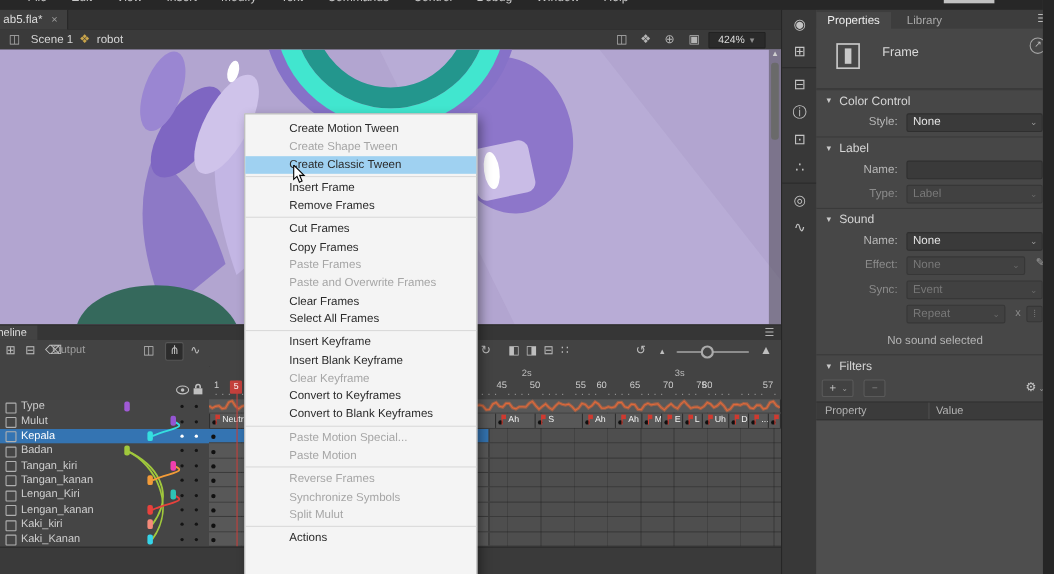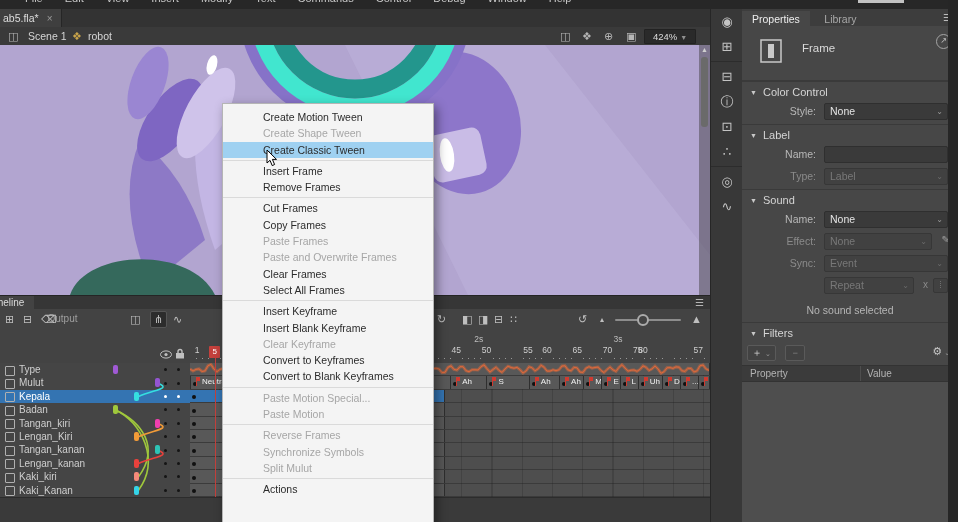--- a/index.html
+++ b/index.html
@@ -60,21 +60,21 @@
   #sound-status{text-align:center;font-size:10.5px;color:#b5b5b5;height:24px;line-height:24px;}
   #filters-ctl{position:relative;height:22px;}
   .fbtn{display:inline-block;height:14px;border:1px solid #5a5a5a;background:#424242;color:#ccc;font-size:10px;
         line-height:14px;padding:0 4px;border-radius:2px;margin-left:5px;vertical-align:top;margin-top:2px;}
   .fbtn .chev{font-size:7px;color:#999;margin-left:3px;}
   #gear-btn{position:absolute;right:8px;top:2px;color:#c6c6c6;font-size:11px;}
   #gear-btn .chev{font-size:7px;color:#999;margin-left:2px;}
   #ptable-h{height:15px;background:#3b3b3b;border-top:1px solid #333;border-bottom:1px solid #333;
             font-size:10px;color:#b3b3b3;position:relative;line-height:15px;}
   #pt-prop{position:absolute;left:8px;}
-  #pt-val{position:absolute;left:118px;border-left:1px solid #4e4e4e;padding-left:6px;}
+  #pt-val{position:absolute;left:102px;border-left:1px solid #4e4e4e;padding-left:6px;}
   #ptable-body{height:160px;background:#4e4e4e;}
   
   #tl{position:absolute;left:0;top:295px;width:710px;height:227px;background:#434343;border-top:1px solid #252525;}
   #tl-tabs{height:13px;background:#363636;position:relative;}
   .tl-tab{display:inline-block;font-size:10px;line-height:13px;color:#9f9f9f;padding:16px 9px;vertical-align:top;}
   .tl-tab.active{background:#434343;color:#dcdcdc;}
   .tl-tab.clip{width:34px;overflow:hidden;padding:0;}
   .tl-tab.clip span{display:inline-block;margin-left:-13px;}
   #tl-menu-ic{position:absolute;right:6px;top:0;color:#b5b5b5;font-size:10px;line-height:13px;}
   #tl-toolbar{position:absolute;top:13px;left:0;width:710px;height:21px;}
@@ -283,22 +283,22 @@
         <rect x="1" y="5" width="8" height="5.5" fill="#c0c0c0"></rect>
         <path d="M3,5 V3.5 A2,2 0 0 1 7,3.5 V5" fill="none" stroke="#c0c0c0" stroke-width="1.4"></path>
       </svg>
     </div>
     <div id="tl-names">
         <div class="lay-row"><span class="lay-ic"></span><span class="lay-name">Type</span><span class="lay-dots"><span class="ldot" style="left: 164px; position: absolute;"></span><span class="ldot" style="left: 177px; position: absolute;"></span></span></div>
         <div class="lay-row"><span class="lay-ic"></span><span class="lay-name">Mulut</span><span class="lay-dots"><span class="ldot" style="left: 164px; position: absolute;"></span><span class="ldot" style="left: 177px; position: absolute;"></span></span></div>
         <div class="lay-row sel"><span class="lay-ic"></span><span class="lay-name">Kepala</span><span class="lay-dots"><span class="ldot" style="left: 164px; position: absolute;"></span><span class="ldot" style="left: 177px; position: absolute;"></span></span></div>
         <div class="lay-row"><span class="lay-ic"></span><span class="lay-name">Badan</span><span class="lay-dots"><span class="ldot" style="left: 164px; position: absolute;"></span><span class="ldot" style="left: 177px; position: absolute;"></span></span></div>
         <div class="lay-row"><span class="lay-ic"></span><span class="lay-name">Tangan_kiri</span><span class="lay-dots"><span class="ldot" style="left: 164px; position: absolute;"></span><span class="ldot" style="left: 177px; position: absolute;"></span></span></div>
+        <div class="lay-row"><span class="lay-ic"></span><span class="lay-name">Tangan_kanan</span><span class="lay-dots"><span class="ldot" style="left: 164px; position: absolute;"></span><span class="ldot" style="left: 177px; position: absolute;"></span></span></div>
         <div class="lay-row"><span class="lay-ic"></span><span class="lay-name">Lengan_Kiri</span><span class="lay-dots"><span class="ldot" style="left: 164px; position: absolute;"></span><span class="ldot" style="left: 177px; position: absolute;"></span></span></div>
-        <div class="lay-row"><span class="lay-ic"></span><span class="lay-name">Tangan_kanan</span><span class="lay-dots"><span class="ldot" style="left: 164px; position: absolute;"></span><span class="ldot" style="left: 177px; position: absolute;"></span></span></div>
         <div class="lay-row"><span class="lay-ic"></span><span class="lay-name">Lengan_kanan</span><span class="lay-dots"><span class="ldot" style="left: 164px; position: absolute;"></span><span class="ldot" style="left: 177px; position: absolute;"></span></span></div>
         <div class="lay-row"><span class="lay-ic"></span><span class="lay-name">Kaki_kiri</span><span class="lay-dots"><span class="ldot" style="left: 164px; position: absolute;"></span><span class="ldot" style="left: 177px; position: absolute;"></span></span></div>
         <div class="lay-row"><span class="lay-ic"></span><span class="lay-name">Kaki_Kanan</span><span class="lay-dots"><span class="ldot" style="left: 164px; position: absolute;"></span><span class="ldot" style="left: 177px; position: absolute;"></span></span></div>
       </div>
     <div id="wires"><svg width="92" height="134">
           <path d="M57.5,20.1 C72.5,26.1 53.5,26.5 38.5,33.5" fill="none" stroke="#35dfe0" stroke-width="1.6"></path>
           <path d="M15.5,46.900000000000006 C41.5,58.900000000000006 60.5,83.9 38.5,113.9" fill="none" stroke="#a0c83c" stroke-width="1.6"></path>
           <path d="M15.5,46.900000000000006 C41.5,58.900000000000006 60.5,97.30000000000001 38.5,127.30000000000001" fill="none" stroke="#a0c83c" stroke-width="1.6"></path>
           <path d="M57.5,60.300000000000004 C72.5,66.30000000000001 53.5,66.7 38.5,73.7" fill="none" stroke="#f29b38" stroke-width="1.6"></path>
           <path d="M57.5,87.10000000000001 C72.5,93.10000000000001 53.5,93.5 38.5,100.5" fill="none" stroke="#e8413c" stroke-width="1.6"></path>

